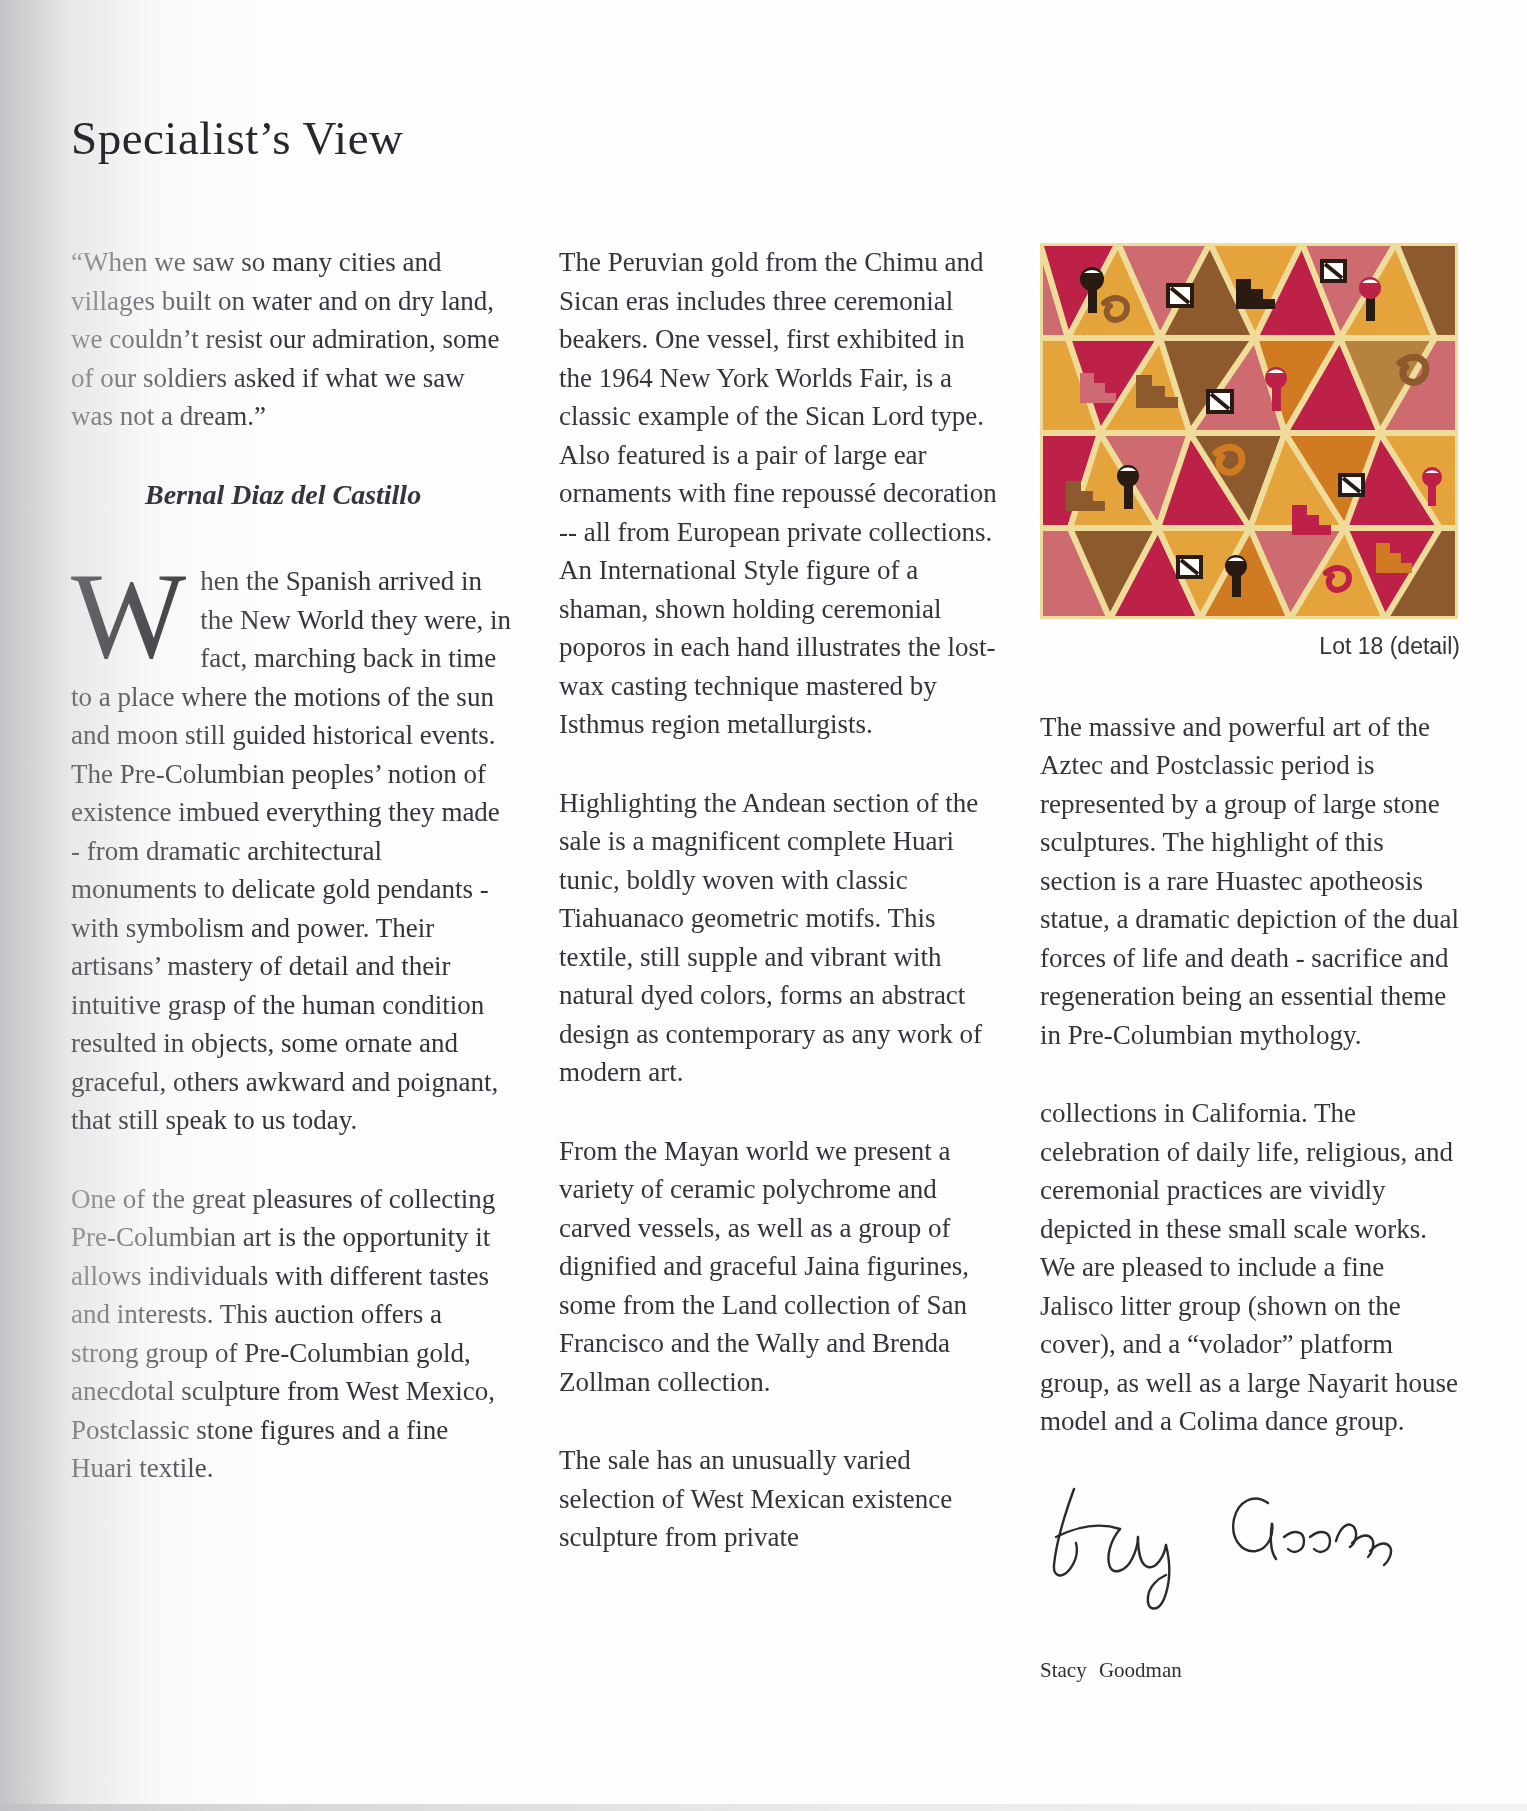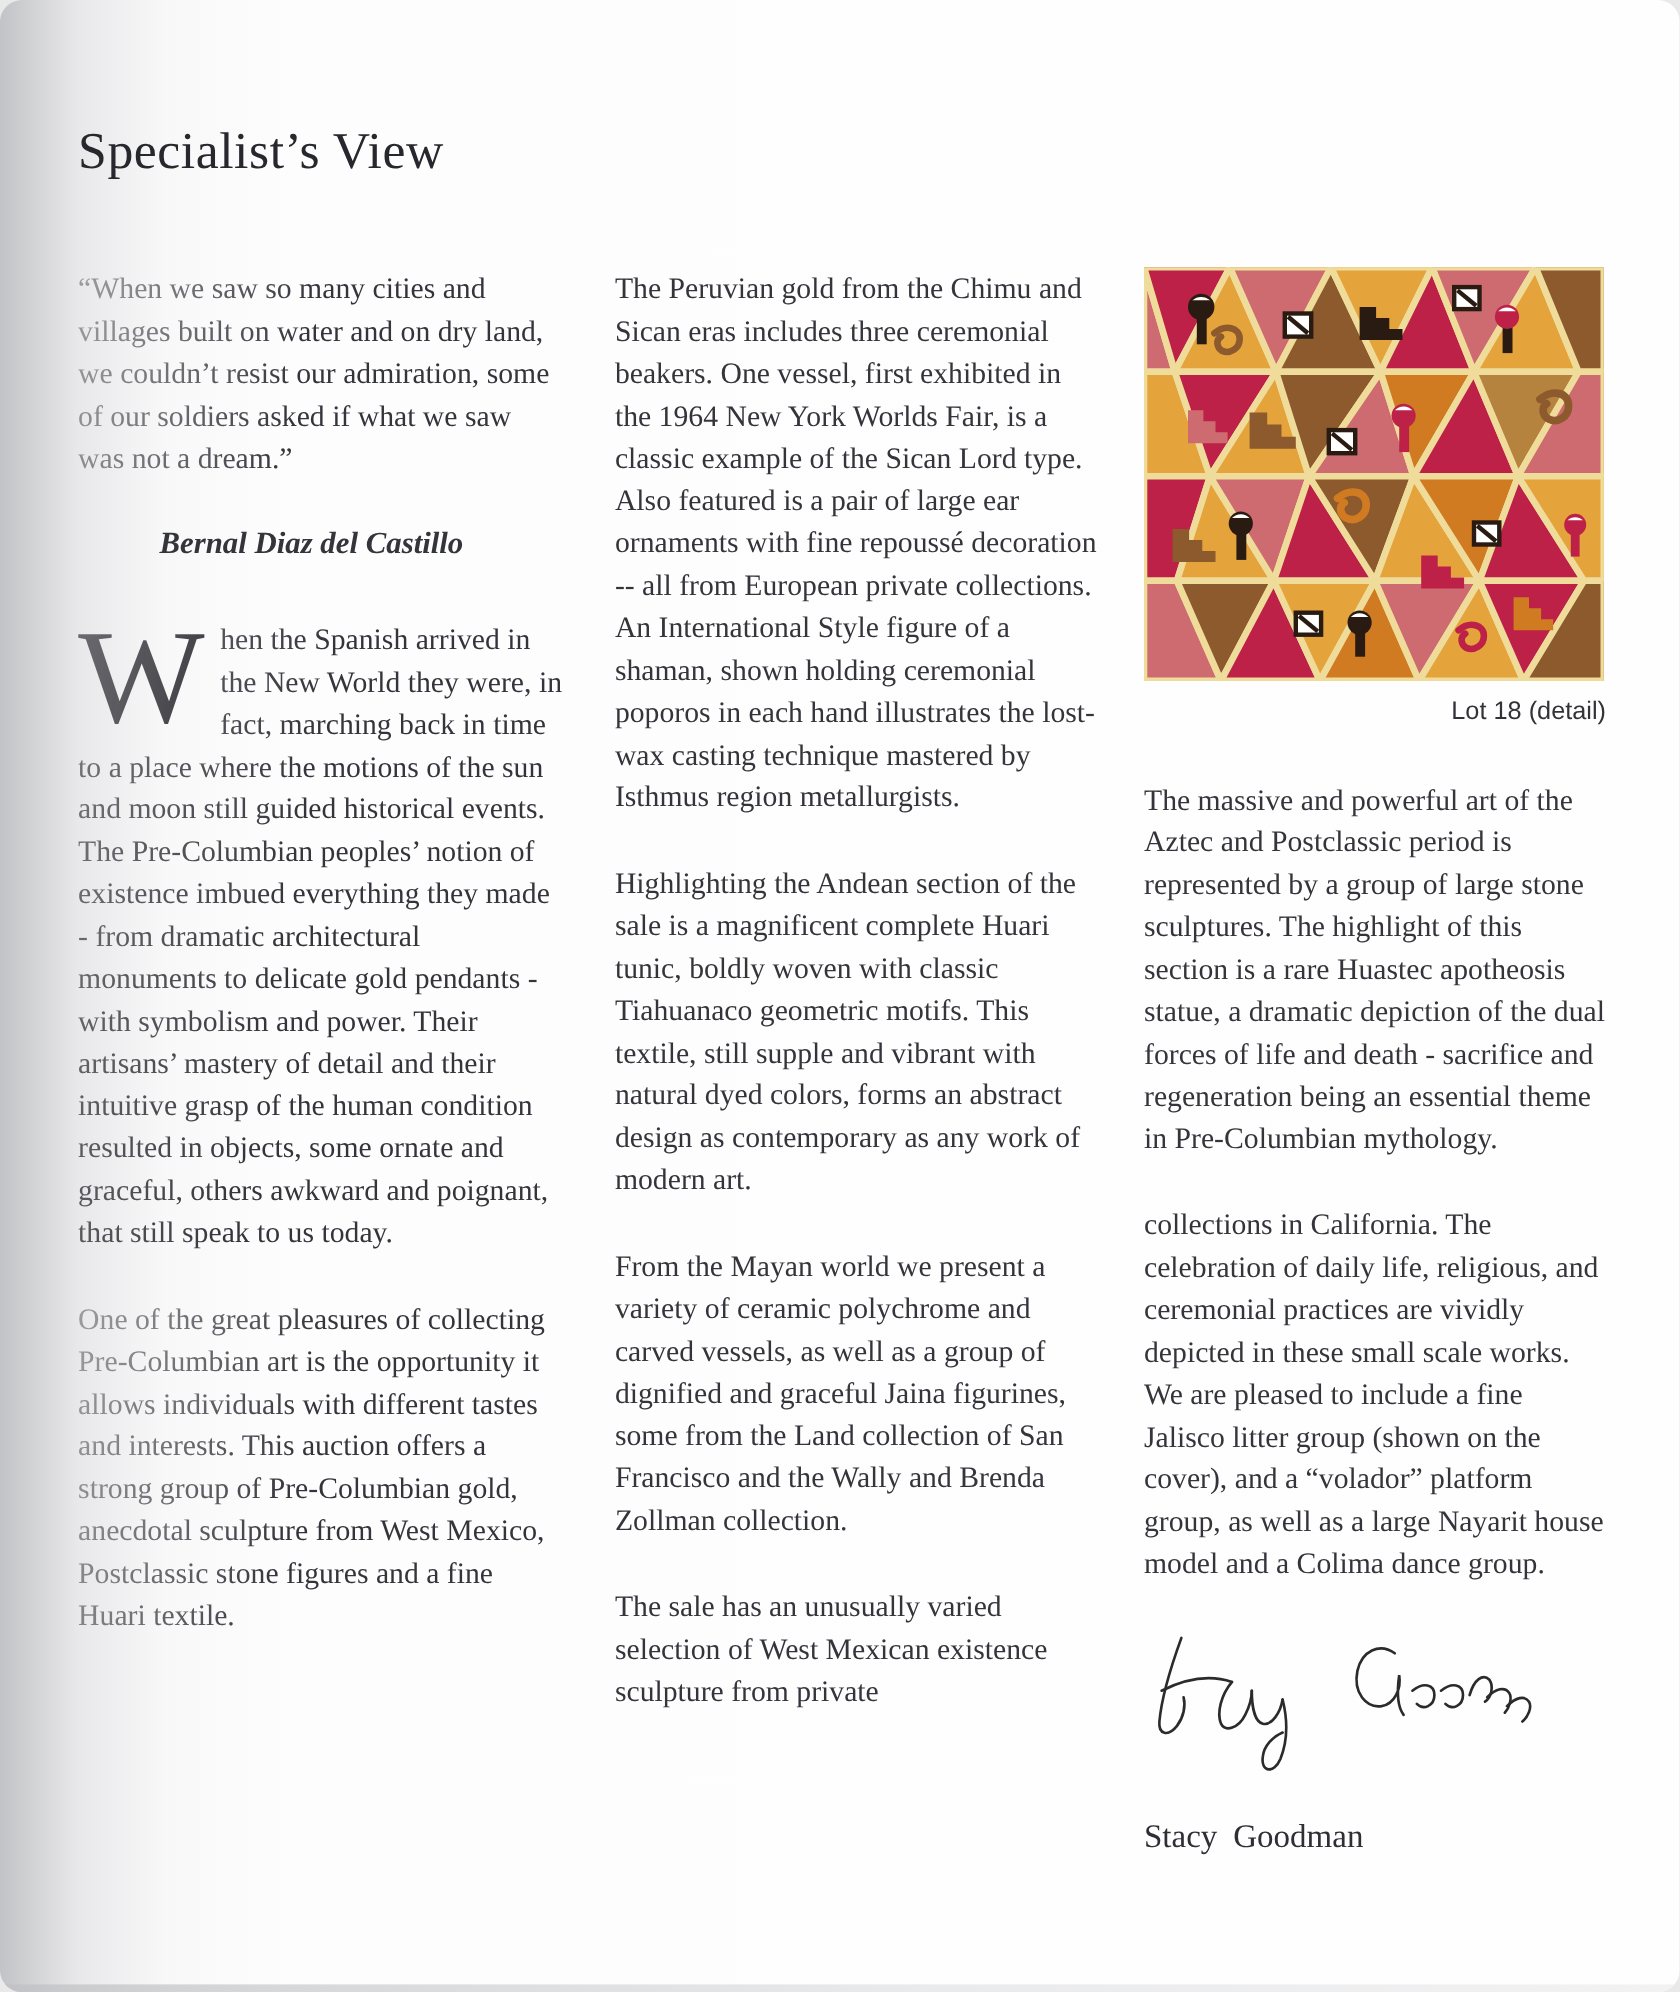--- a/index.html
+++ b/index.html
@@ -5,21 +5,20 @@
   html,body{margin:0;padding:0;background:#e9e9ea;}
   .page{
     position:relative;
     width:1527px;height:1811px;
     margin:0 auto;
     background:
       linear-gradient(to right, #c2c3c6 0px, #e8e8ea 70px, #f8f8f9 150px, #fdfdfe 260px, #fefefe 100%);
     overflow:hidden;
     font-family:"Liberation Serif","DejaVu Serif",serif;
     color:#34343b;
-    border-radius:20px;
   }
   .page::after{ 
     content:"";position:absolute;left:0;right:0;bottom:0;height:7px;
     background:linear-gradient(to right,#bfc0c3,#e3e4e6 55%,#eeeeef);
     opacity:.75;
   }
   .page-title{
     position:absolute;left:71px;top:80px;
     font-size:47px;letter-spacing:.5px;color:#27272e;
     font-weight:400;
@@ -57,21 +56,21 @@
   .textile-figure{width:418px;margin:0 0 6px 0;}
   .textile-figure svg{display:block;}
   .caption{
     font-family:"Liberation Sans","DejaVu Sans",sans-serif;
     font-size:23px;color:#323237;
     text-align:right;
     margin:8px 0 42px 0;
   }
   .signature-wrap{margin-top:16px;}
   .typed-name{
-    font-size:30px;color:#2e2e35;
+    font-size:21px;color:#2e2e35;
     word-spacing:7px;
     margin-top:10px;
   }
 </style>
 </head>
 <body>
 
 <div class="page">
 
   <h1 class="page-title">Specialist’s View</h1>

